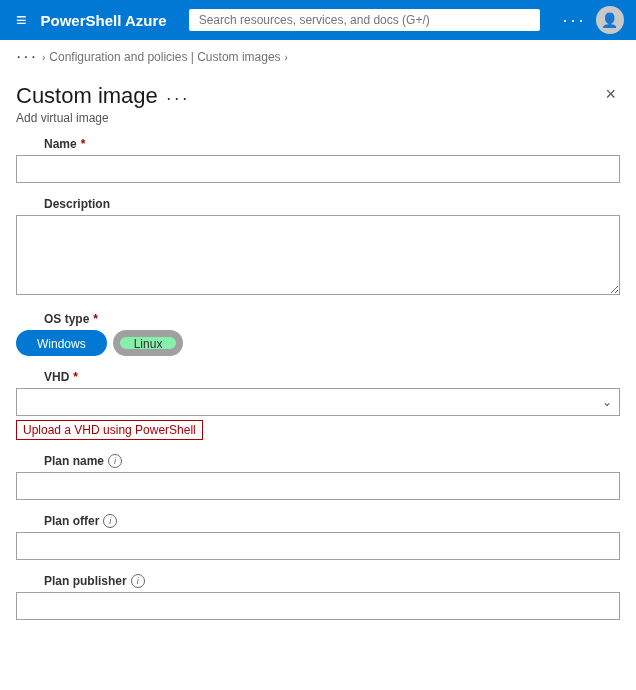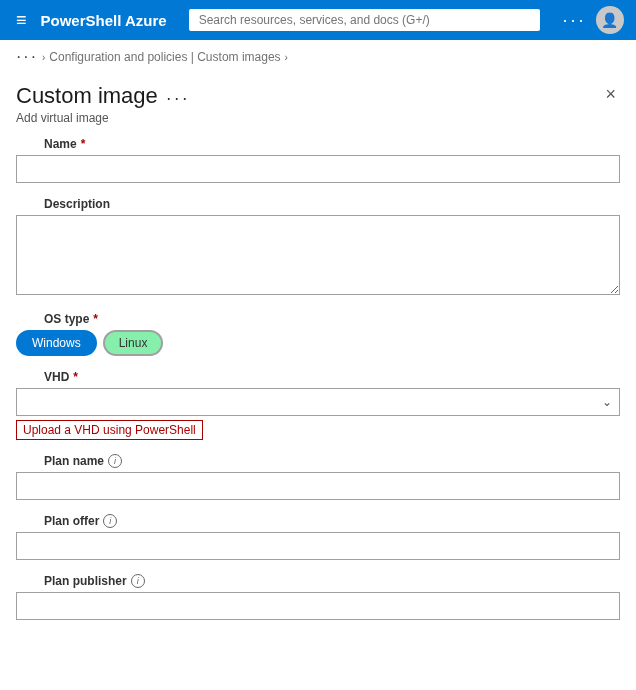--- a/index.html
+++ b/index.html
@@ -187,21 +187,21 @@
       align-items: center;
       gap: 6px;
       margin-top: 4px;
     }
     .os-btn {
       height: 26px;
       padding: 0 14px;
       border-radius: 13px;
       font-size: 12px;
       cursor: pointer;
-      border: 2px solid #14b8a6;
+      border: 7px solid #14b8a6;
     }
     .os-btn.active {
       background: #0078d4;
       color: white;
       border-color: #0078d4;
     }
     .os-btn.inactive {
       background: #86efac;
       color: #333;
       border-color: #a0a0a0;

